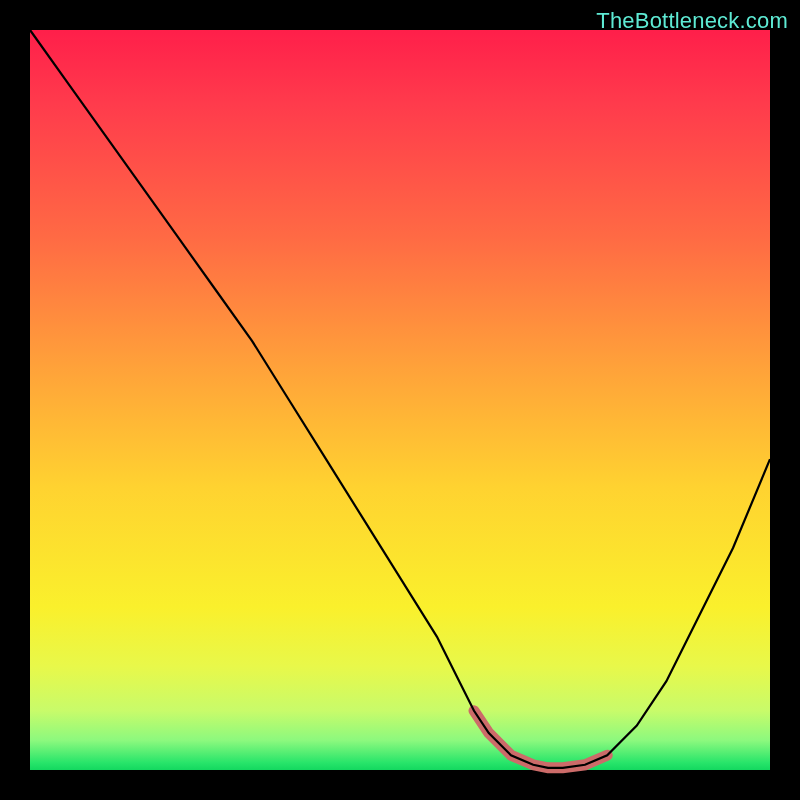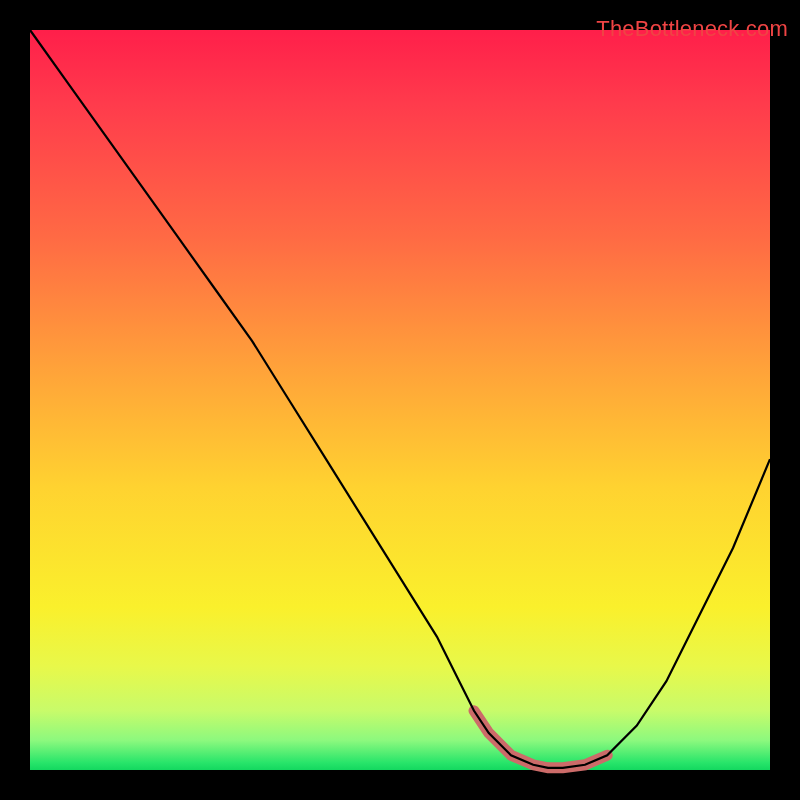--- a/index.html
+++ b/index.html
@@ -36,23 +36,23 @@
       #faf02c 78%,
       #e8f84a 86%,
       #c8fb6a 92%,
       #8cf97e 96%,
       #28e56a 99%,
       #13d85f 100%
     );
   }
   .watermark {
     position: absolute;
-    top: 16px;
+    top: 8px;
     right: 12px;
-    color: #ef4444;
+    color: #5eead4;
     font-size: 22px;
     letter-spacing: 0.2px;
     user-select: none;
   }
   svg.curve {
     position: absolute;
     left: 0;
     top: 0;
     width: 740px;
     height: 740px;

